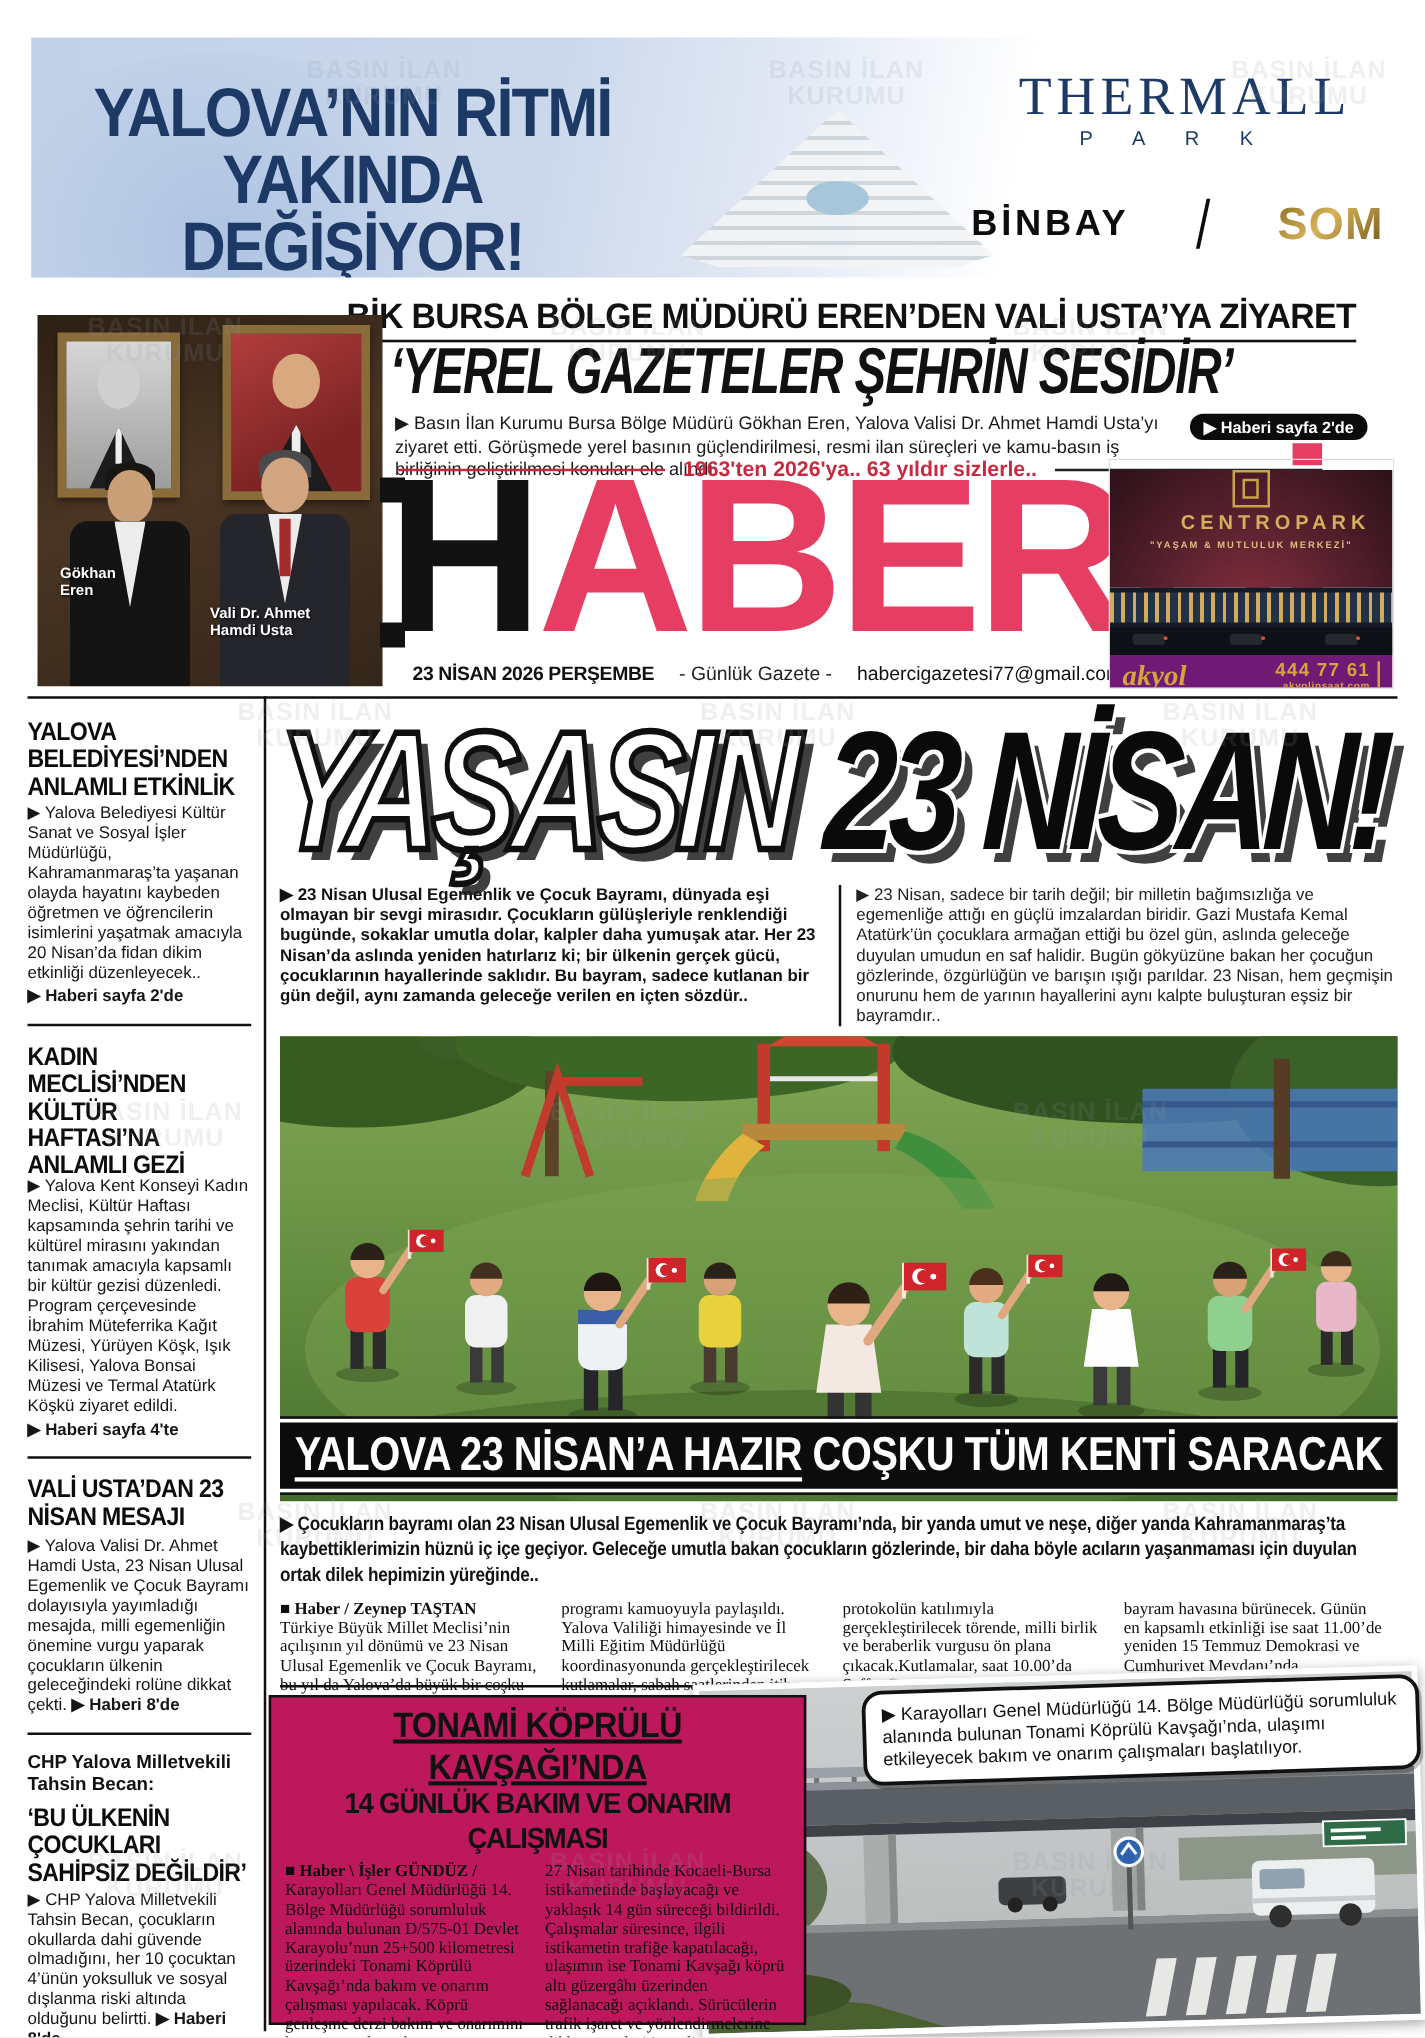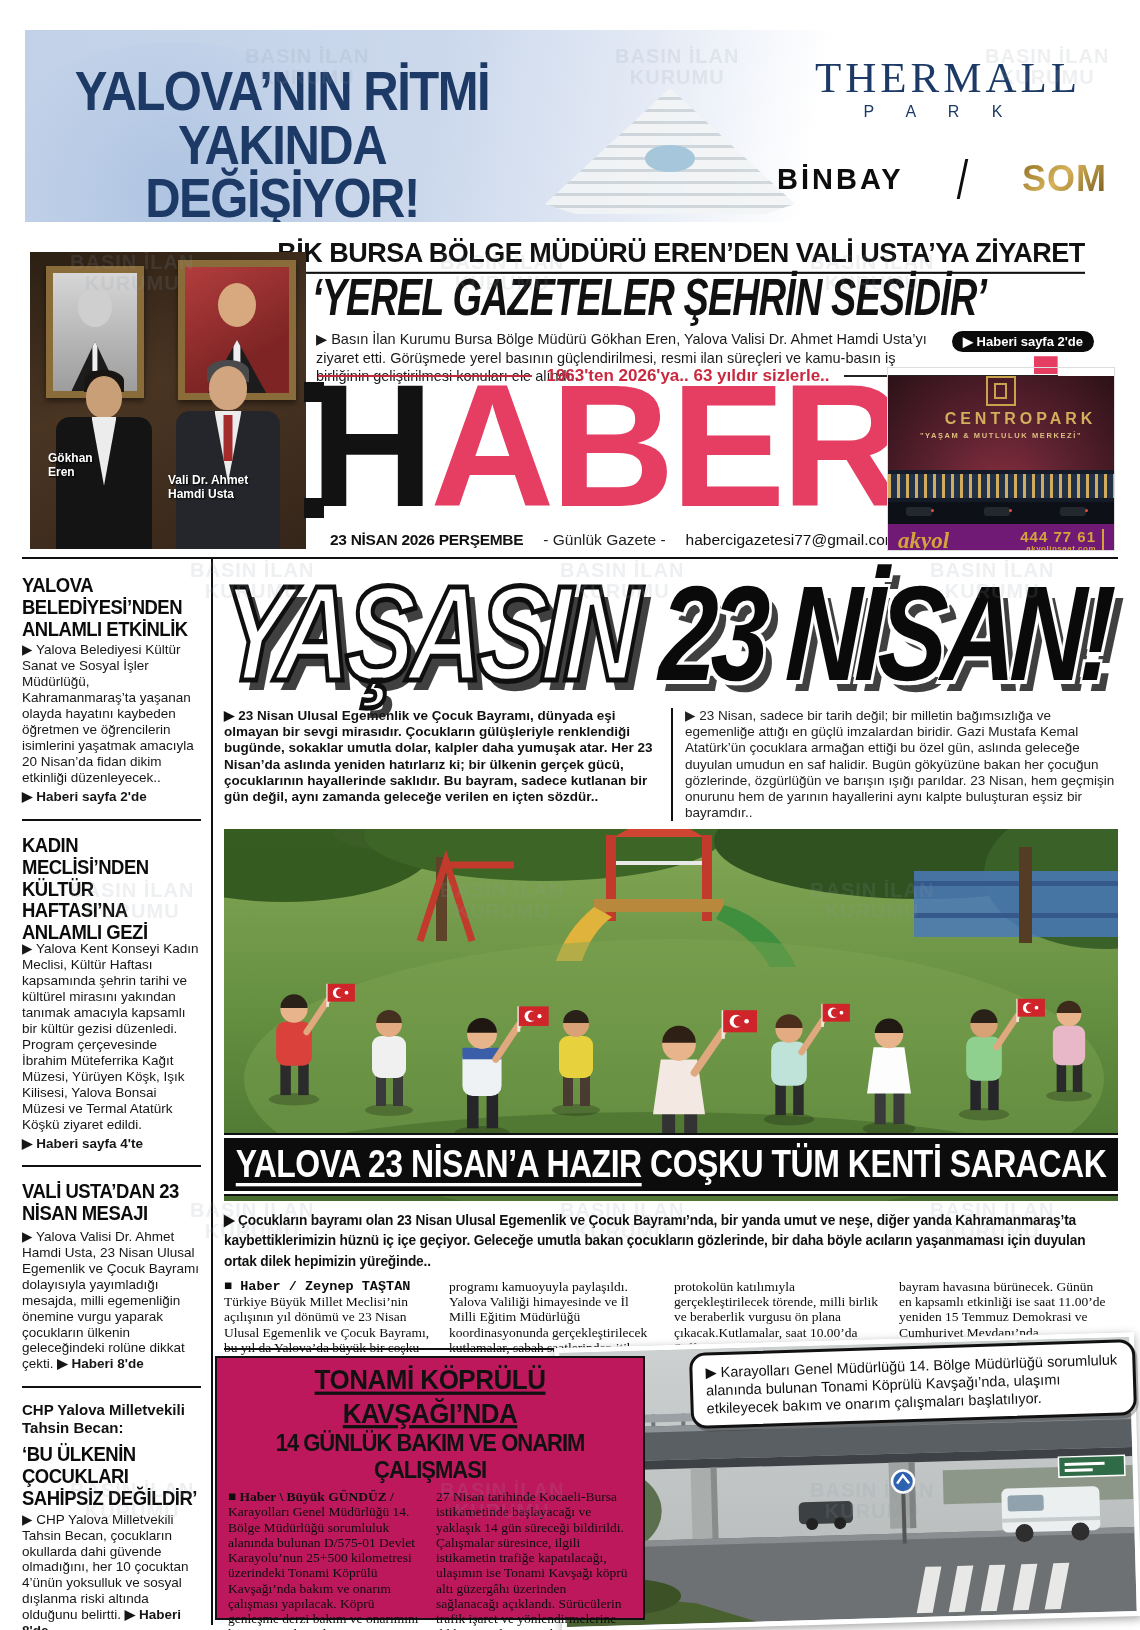--- a/index.html
+++ b/index.html
@@ -149,21 +149,21 @@
     padding:7px 24px;white-space:nowrap;z-index:5;}
   .photo-banner .inner{display:inline-block;color:#fff;font-size:34px;font-weight:800;
     letter-spacing:-.5px;transform:scaleX(.94) scaleY(1.12);transform-origin:center;}
   .pb-underline{text-decoration:underline;text-decoration-thickness:3px;text-underline-offset:5px;}
 
   .deck{margin-top:9px;width:894px;overflow:visible;}
   .deck-inner{display:inline-block;width:1010px;font-size:15.5px;font-weight:700;line-height:1.3;
     letter-spacing:-.2px;transform:scaleX(.885);transform-origin:left top;}
   .cols{margin-top:8px;display:flex;gap:15px;font-family:"Liberation Serif",serif;}
   .col{width:210px;font-size:13.5px;line-height:1.14;color:#0d0d0d;}
-  .col-byline{font-weight:700;font-family:Liberation Mono, monospace;}
+  .col-byline{font-weight:700;}
   .cols-rule{left:224px;top:1348px;width:420px;height:2px;background:#111;}
 
   
   .tonami-box{left:215px;top:1356px;width:430px;height:264px;background:#be185d;
     border:2.5px solid #111;box-sizing:border-box;padding:8px 11px;z-index:10;}
   .tn-t1{text-align:center;font-size:26px;font-weight:800;letter-spacing:-.5px;
     text-decoration:underline;text-decoration-thickness:2.5px;transform:scaleY(1.08);}
   .tn-t2{text-align:center;font-size:22px;font-weight:800;letter-spacing:-1px;margin-top:3px;
     transform:scaleY(1.05);}
   .tn-cols{display:flex;gap:12px;margin-top:6px;font-family:"Liberation Serif",serif;}
@@ -227,21 +227,21 @@
     </div>
     <div class="vp-man" style="left:146px;top:112px;width:104px;height:185px;">
       <div class="vp-hair" style="width:42px;height:22px;background:#4a4a4c;"></div>
       <div class="vp-head" style="top:2px;width:38px;height:44px;background:#d0a57f;"></div>
       <div class="vp-bodyman" style="height:138px;background:#24262b;">
         <div class="vp-shirt"></div>
         <div class="vp-tie"></div>
       </div>
     </div>
     <div class="vp-label" style="left:18px;top:200px;width:70px;">Gökhan Eren</div>
-    <div class="vp-label" style="left:138px;top:222px;width:110px;">Vali Dr. Ahmet Hamdi Usta</div>
+    <div class="vp-label" style="left:138px;top:232px;width:110px;">Vali Dr. Ahmet Hamdi Usta</div>
   </div>
 
   <div class="abs visit-headline">
     <span>‘YEREL GAZETELER ŞEHRİN SESİDİR’</span>
   </div>
   <div class="abs visit-deck">▶ Basın İlan Kurumu Bursa Bölge Müdürü Gökhan Eren, Yalova Valisi Dr. Ahmet Hamdi Usta’yı ziyaret etti. Görüşmede yerel basının güçlendirilmesi, resmi ilan süreçleri ve kamu-basın iş birliğinin geliştirilmesi konuları ele alındı..</div>
   <div class="abs visit-badge">▶ Haberi sayfa 2'de</div>
 
   <div class="abs tagline-row">
     <span class="l"></span>
@@ -573,21 +573,21 @@
     </svg>
   </div>
 
   <div class="abs bubble">▶ Karayolları Genel Müdürlüğü 14. Bölge Müdürlüğü sorumluluk alanında bulunan Tonami Köprülü Kavşağı’nda, ulaşımı etkileyecek bakım ve onarım çalışmaları başlatılıyor.</div>
 
   <div class="abs tonami-box">
     <div class="tn-t1">TONAMİ KÖPRÜLÜ KAVŞAĞI’NDA</div>
     <div class="tn-t2">14 GÜNLÜK BAKIM VE ONARIM ÇALIŞMASI</div>
     <div class="tn-cols">
       <div class="tn-col">
-        <span class="tn-byline">■ Haber \ Büyük GÜNDÜZ /</span>
+        <span class="tn-byline">■ Haber \ İşler GÜNDÜZ /</span>
         <span>Karayolları Genel Müdürlüğü 14. Bölge Müdürlüğü sorumluluk alanında bulunan D/575-01 Devlet Karayolu’nun 25+500 kilometresi üzerindeki Tonami Köprülü Kavşağı’nda bakım ve onarım çalışması yapılacak. Köprü genleşme derzi bakım ve onarımını kapsayan çalışmaların</span>
       </div>
       <div class="tn-col">27 Nisan tarihinde Kocaeli-Bursa istikametinde başlayacağı ve yaklaşık 14 gün süreceği bildirildi. Çalışmalar süresince, ilgili istikametin trafiğe kapatılacağı, ulaşımın ise Tonami Kavşağı köprü altı güzergâhı üzerinden sağlanacağı açıklandı. Sürücülerin trafik işaret ve yönlendirmelerine dikkat etmeleri istendi.</div>
     </div>
   </div>
 
   <div id="watermarks">
       <div class="wm" style="left: 245px; top: 46px;">BASIN İLAN
 KURUMU</div>
       <div class="wm" style="left: 615px; top: 46px;">BASIN İLAN

